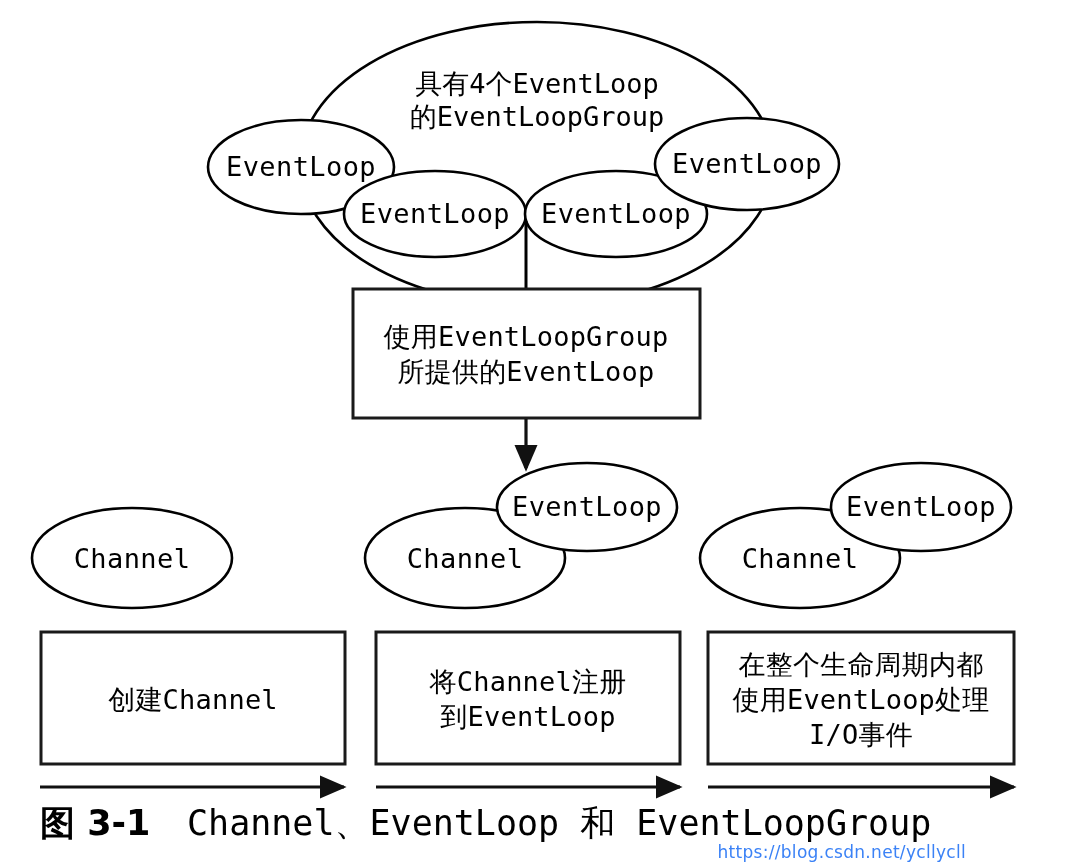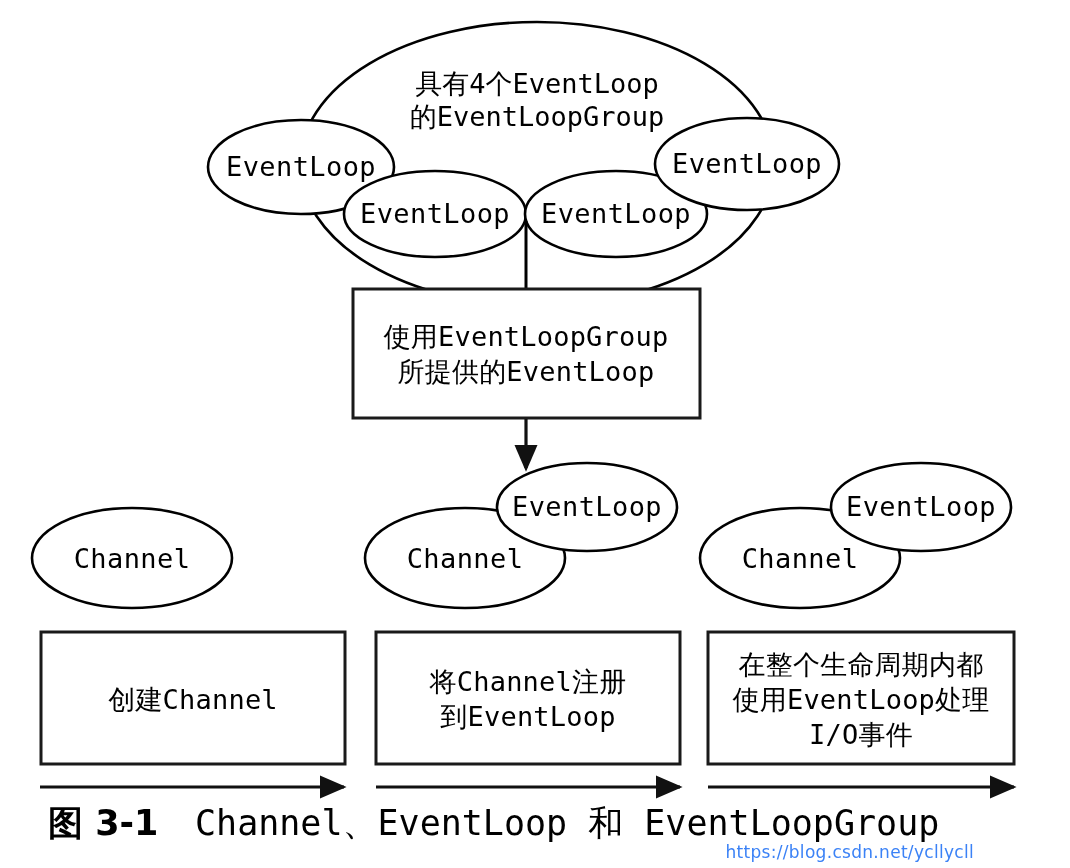--- a/index.html
+++ b/index.html
@@ -58,21 +58,21 @@
   }
   .t-box {
     font-size: 27px;
     letter-spacing: 0.2px;
   }
   .t-group {
     font-size: 27px;
   }
   .caption-layer {
     position: absolute;
-    left: 8px;
+    left: 0;
     top: 800px;
     width: 972px;
     height: 68px;
     text-align: right;
   }
   .caption {
     position: absolute;
     left: 40px;
     top: 0px;
     font-size: 35px;

